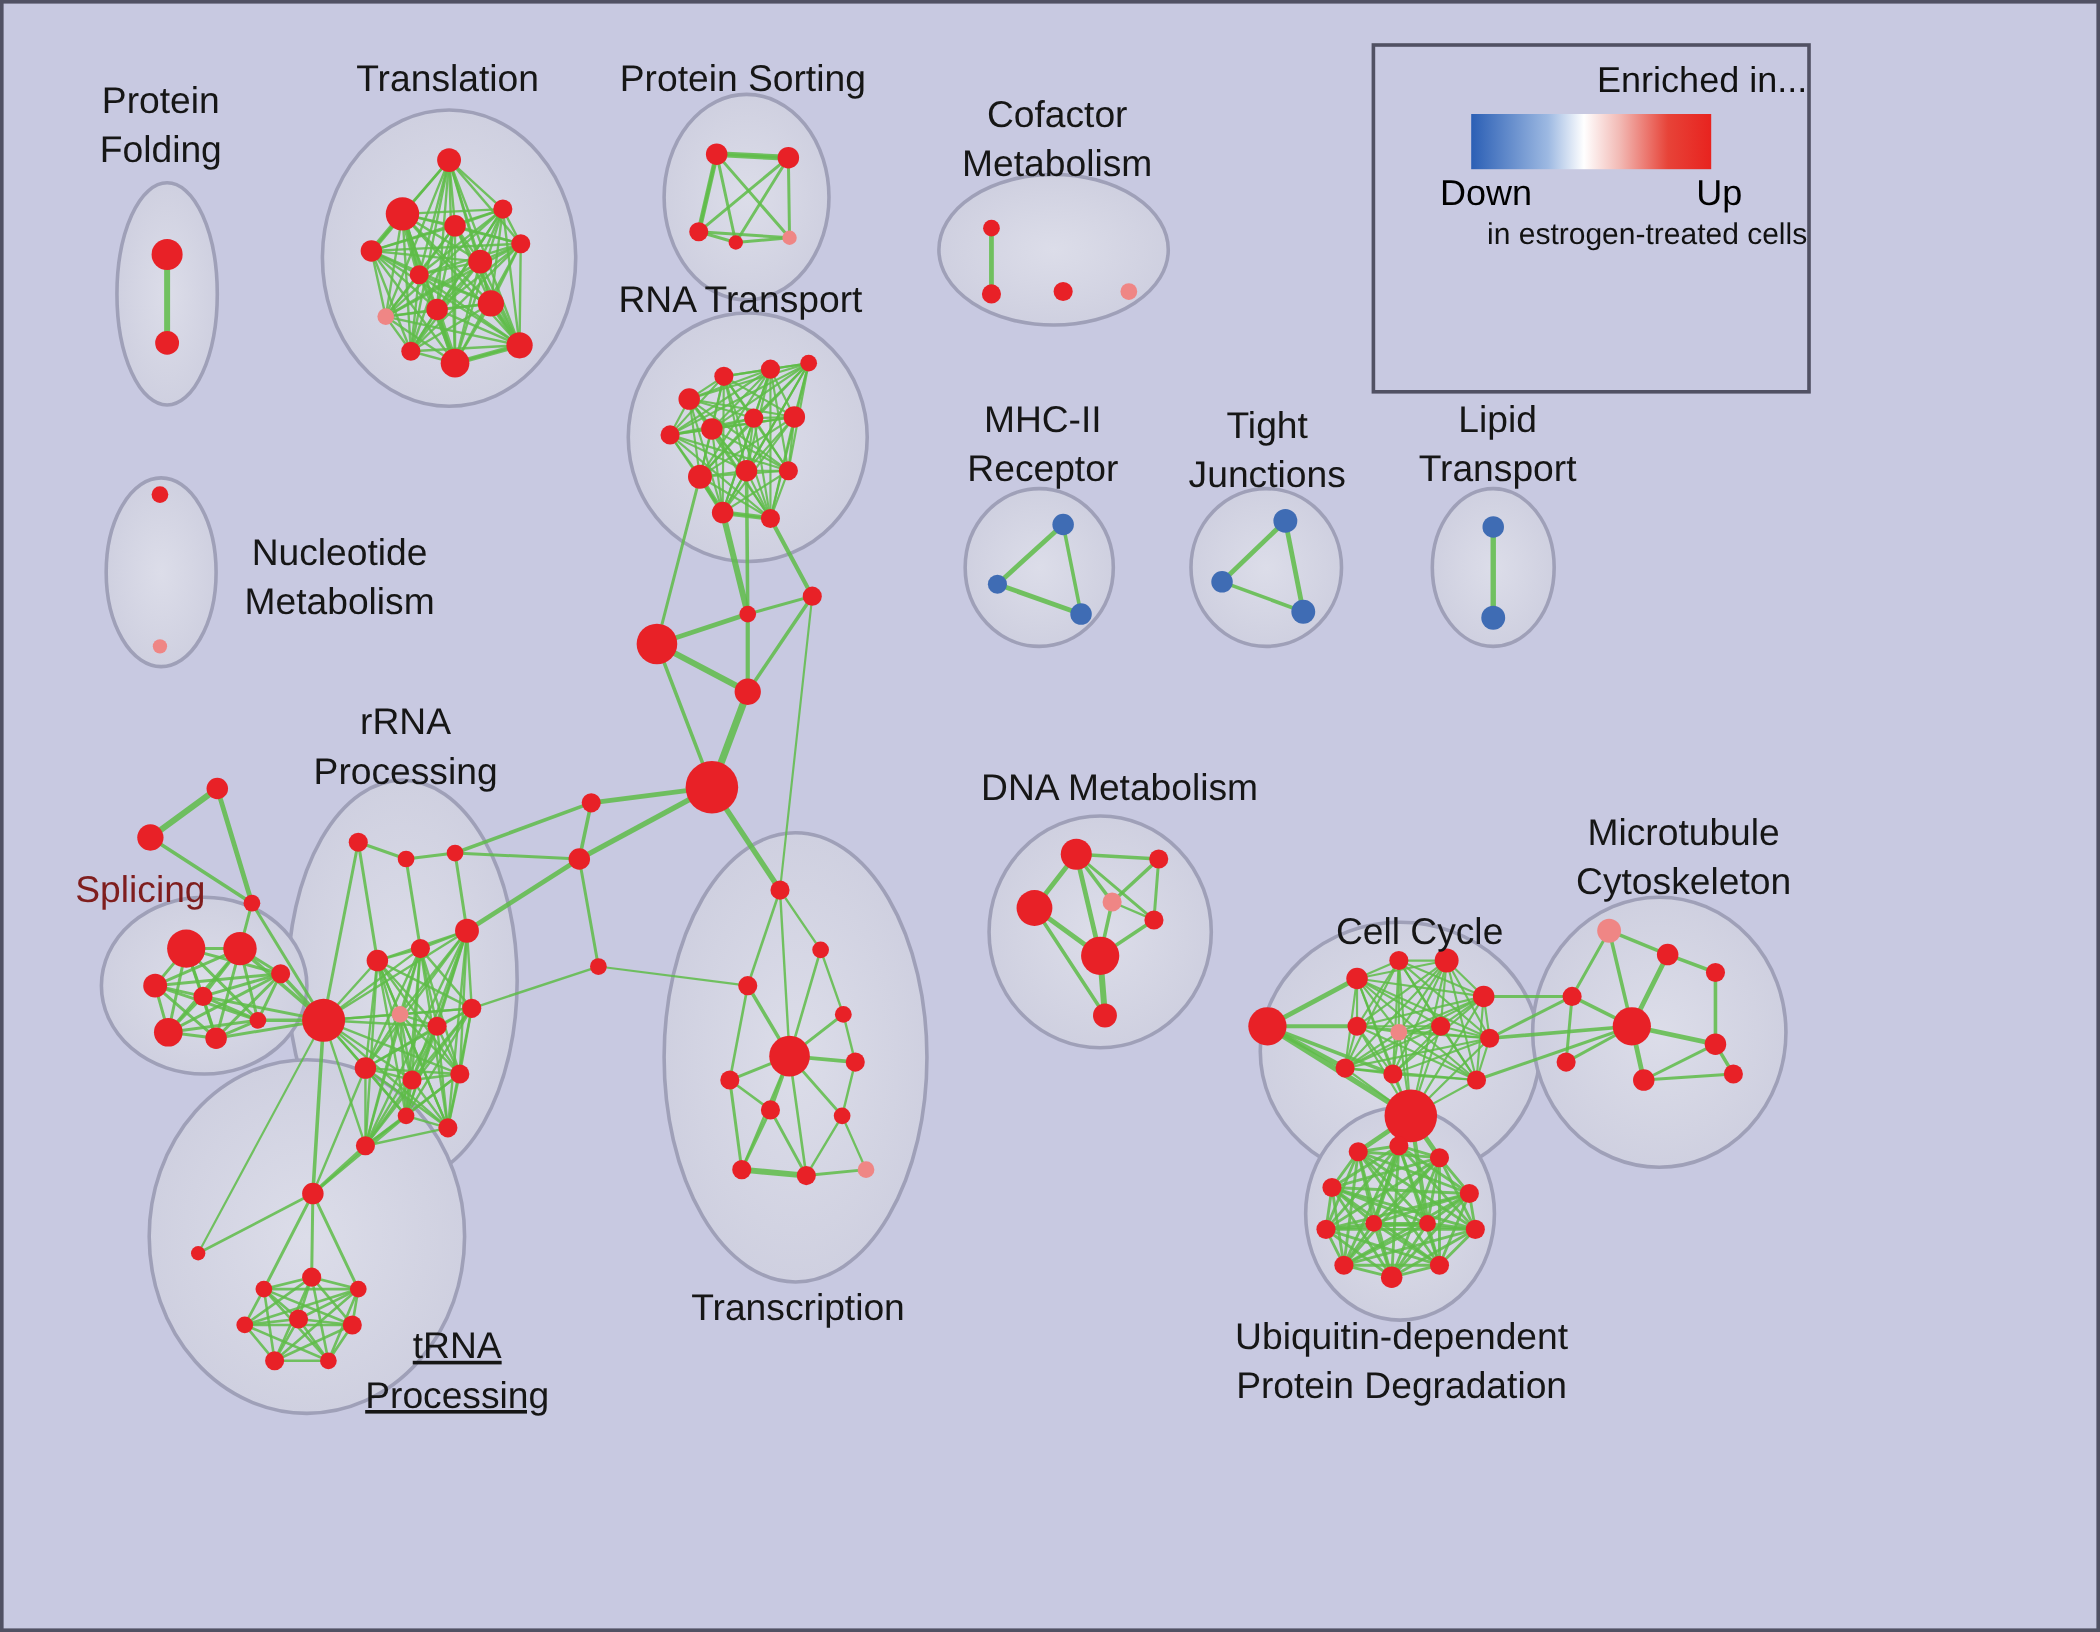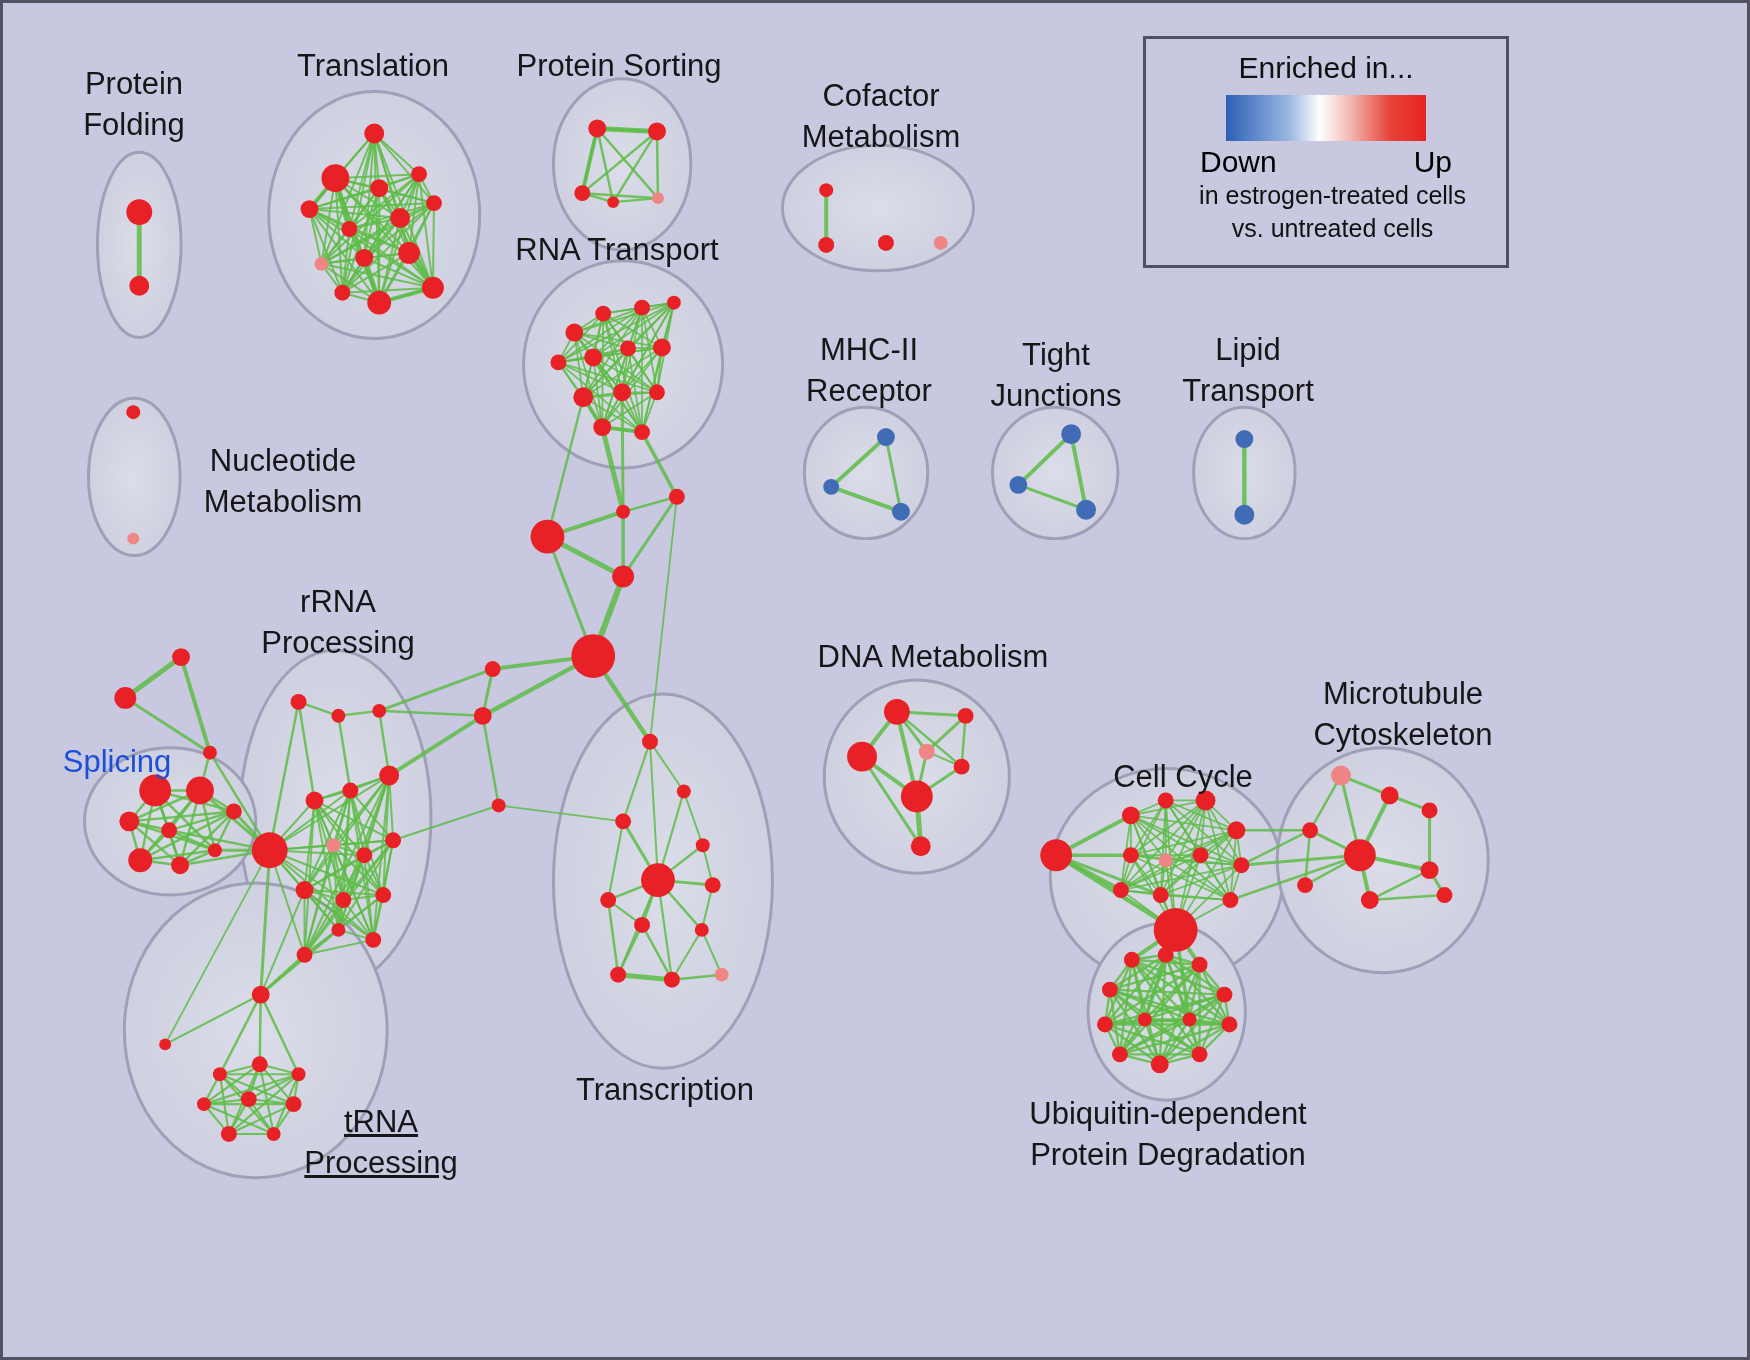--- a/index.html
+++ b/index.html
@@ -17,24 +17,24 @@
     transform:translateX(-50%);
     text-align:center;
     white-space:pre-line;
     font-size:31px;
     line-height:41px;
     color:#161616;
   }
   .legend{
     position:absolute;
     left:1140px;top:33px;
-    width:366px;height:232px;
+    width:366px;height:292px;
     box-sizing:border-box;
     border:3px solid #515163;
-    text-align:center;
+    text-align:right;
   }
   .legend-title{font-size:30px;margin-top:12px;color:#111;}
   .legend-bar{width:200px;height:46px;margin:10px auto 4px auto;}
   .legend-scale{
     display:flex;justify-content:space-between;
     width:252px;margin:0 auto;
     font-size:30px;color:#000000;
   }
   .legend-sub{font-size:25px;line-height:33px;color:#111;padding-left:13px;}
 </style>
@@ -801,36 +801,35 @@
       <div class="cluster-label" style="left: 866px; top: 326px; color: rgb(22, 22, 22);">MHC-II
 Receptor</div>
       <div class="cluster-label" style="left: 1053px; top: 331px; color: rgb(22, 22, 22);">Tight
 Junctions</div>
       <div class="cluster-label" style="left: 1245px; top: 326px; color: rgb(22, 22, 22);">Lipid
 Transport</div>
       <div class="cluster-label" style="left: 280px; top: 437px; color: rgb(22, 22, 22);">Nucleotide
 Metabolism</div>
       <div class="cluster-label" style="left: 335px; top: 578px; color: rgb(22, 22, 22);">rRNA
 Processing</div>
-      <div class="cluster-label" style="left: 114px; top: 738px; color: #1d4ed8;">Splicing</div>
+      <div class="cluster-label" style="left: 114px; top: 718px; color: #7f1d1d;">Splicing</div>
       <div class="cluster-label" style="left: 378px; top: 1098px; color: rgb(22, 22, 22); text-decoration: underline;">tRNA
 Processing</div>
       <div class="cluster-label" style="left: 662px; top: 1066px; color: rgb(22, 22, 22);">Transcription</div>
       <div class="cluster-label" style="left: 930px; top: 633px; color: rgb(22, 22, 22);">DNA Metabolism</div>
       <div class="cluster-label" style="left: 1180px; top: 753px; color: rgb(22, 22, 22);">Cell Cycle</div>
       <div class="cluster-label" style="left: 1400px; top: 670px; color: rgb(22, 22, 22); text-align: center;">Microtubule
 Cytoskeleton</div>
       <div class="cluster-label" style="left: 1165px; top: 1090px; color: rgb(22, 22, 22);">Ubiquitin-dependent
 Protein Degradation</div>
     </div>
 
   <div class="legend">
     <div class="legend-title">Enriched in...</div>
     <div class="legend-bar" style="background: linear-gradient(to right, rgb(43, 95, 181) 0%, rgb(157, 185, 226) 32%, rgb(255, 255, 255) 47%, rgb(242, 185, 180) 62%, rgb(231, 67, 56) 82%, rgb(232, 35, 31) 100%);"></div>
     <div class="legend-scale">
       <span>Down</span>
       <span>Up</span>
     </div>
     <div class="legend-sub">in estrogen-treated cells</div>
-    <div class="legend-sub">vs. untreated cells</div>
   </div>
 
 </div>
 
 </body></html>

